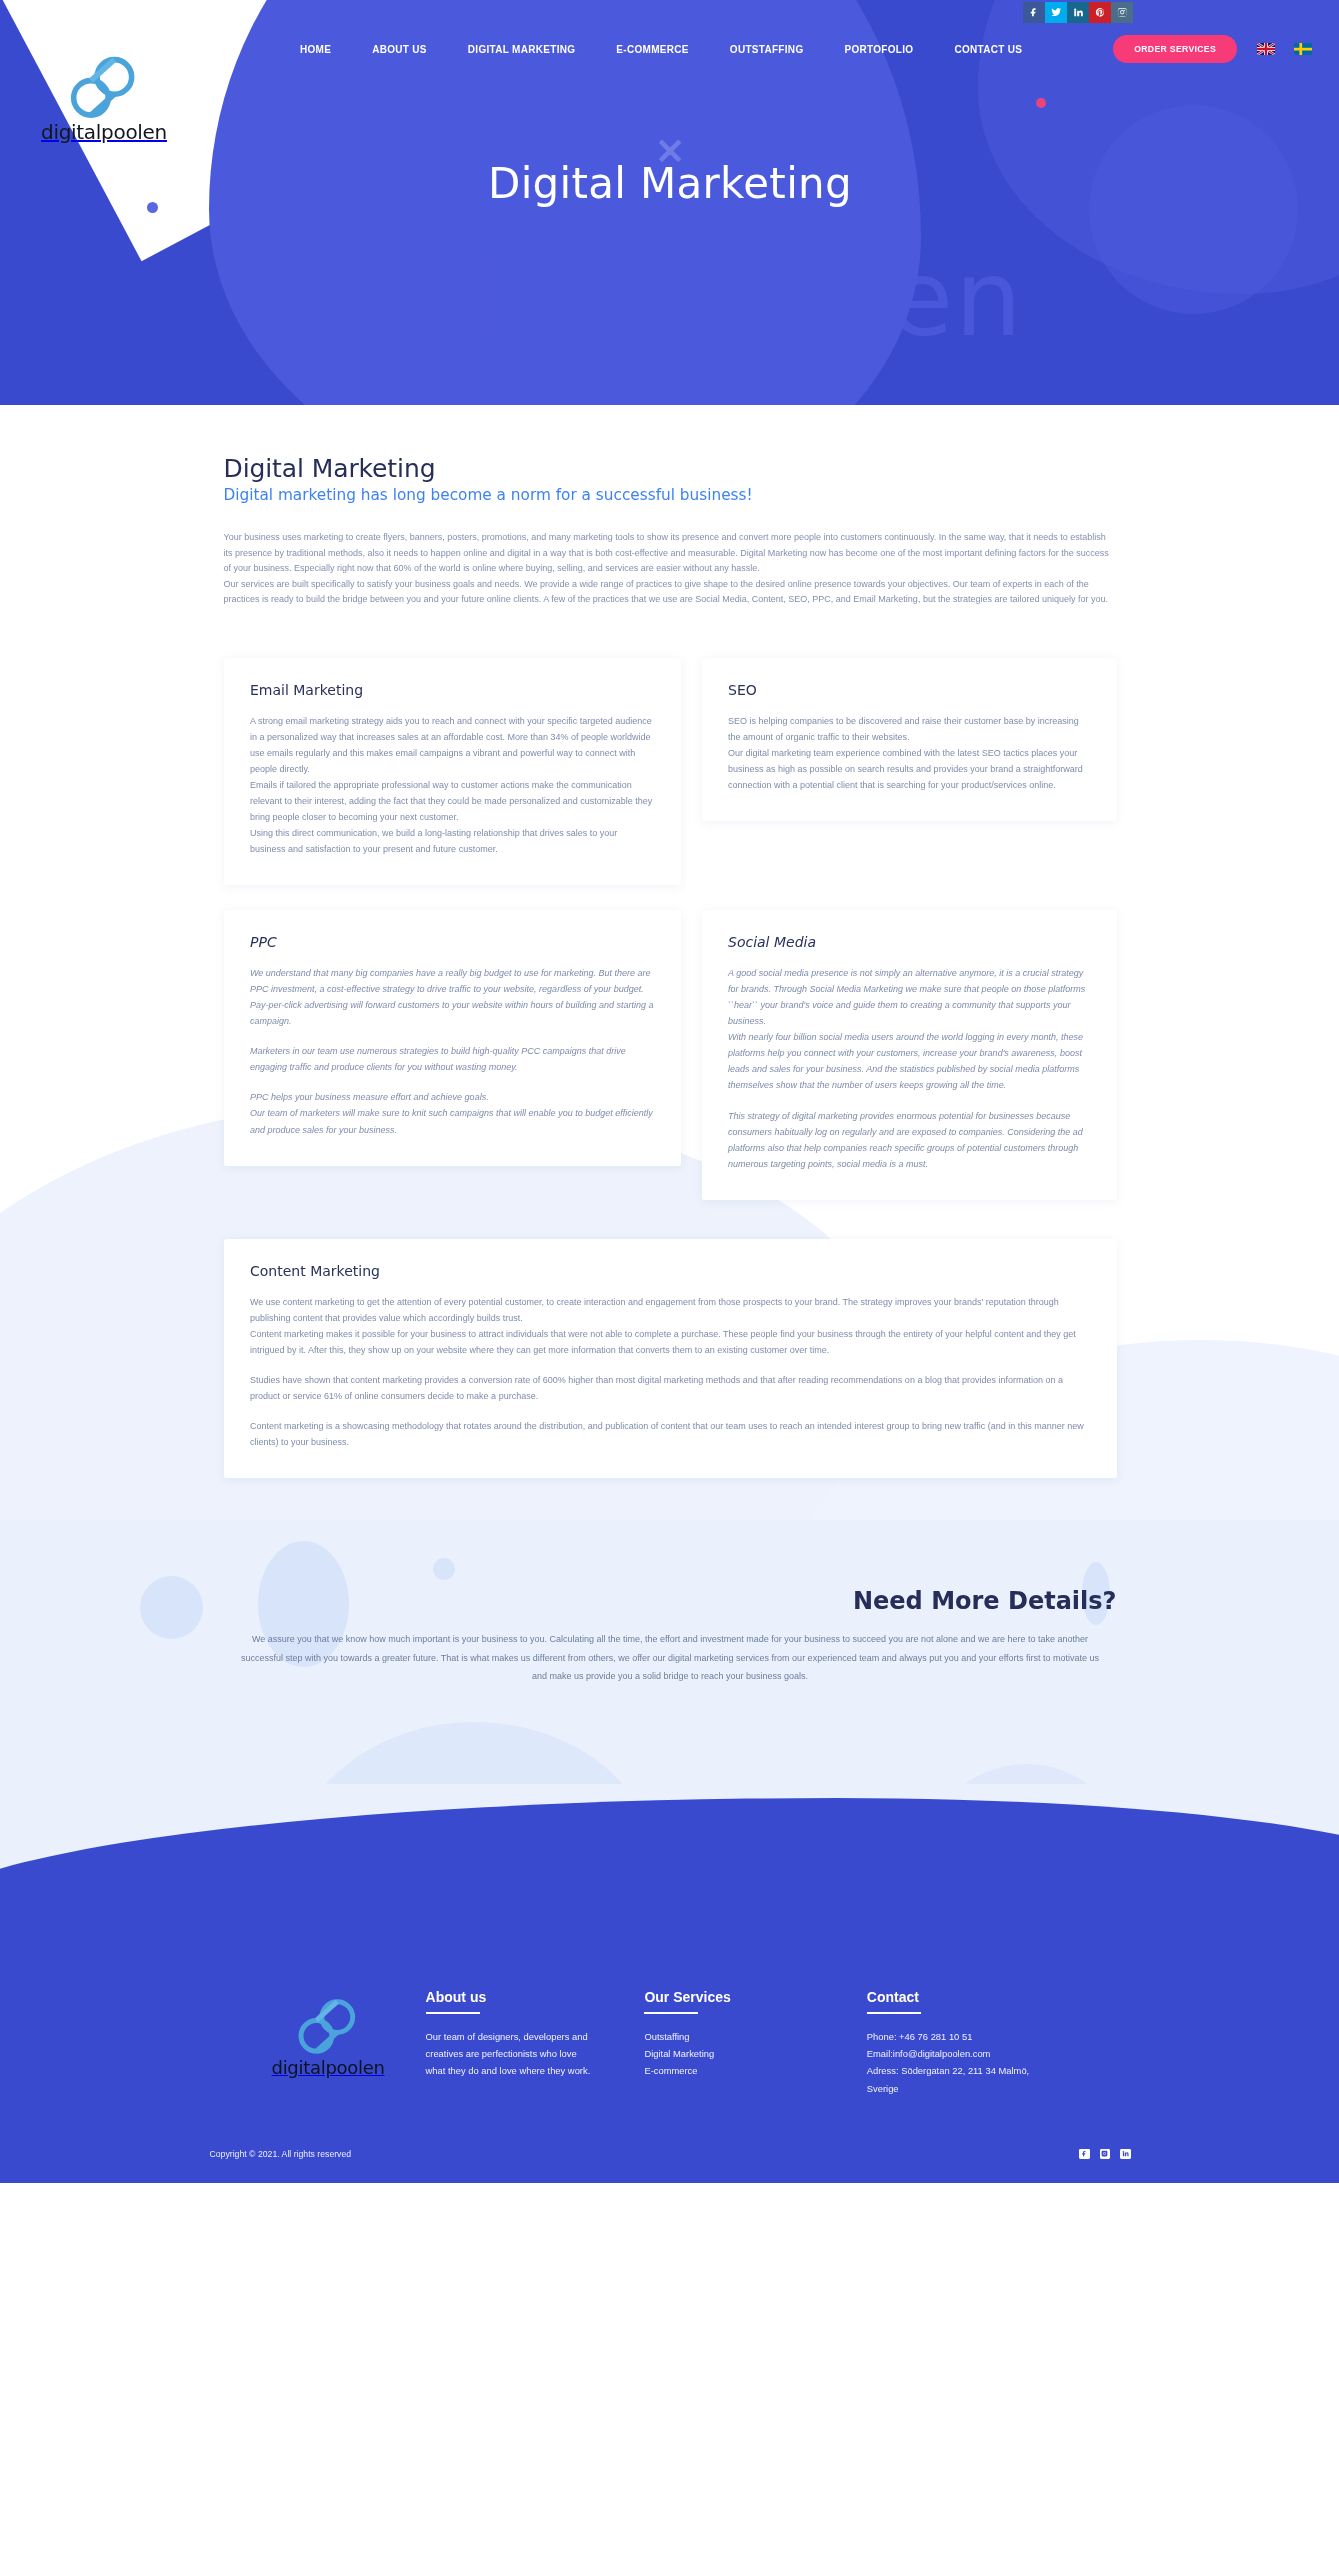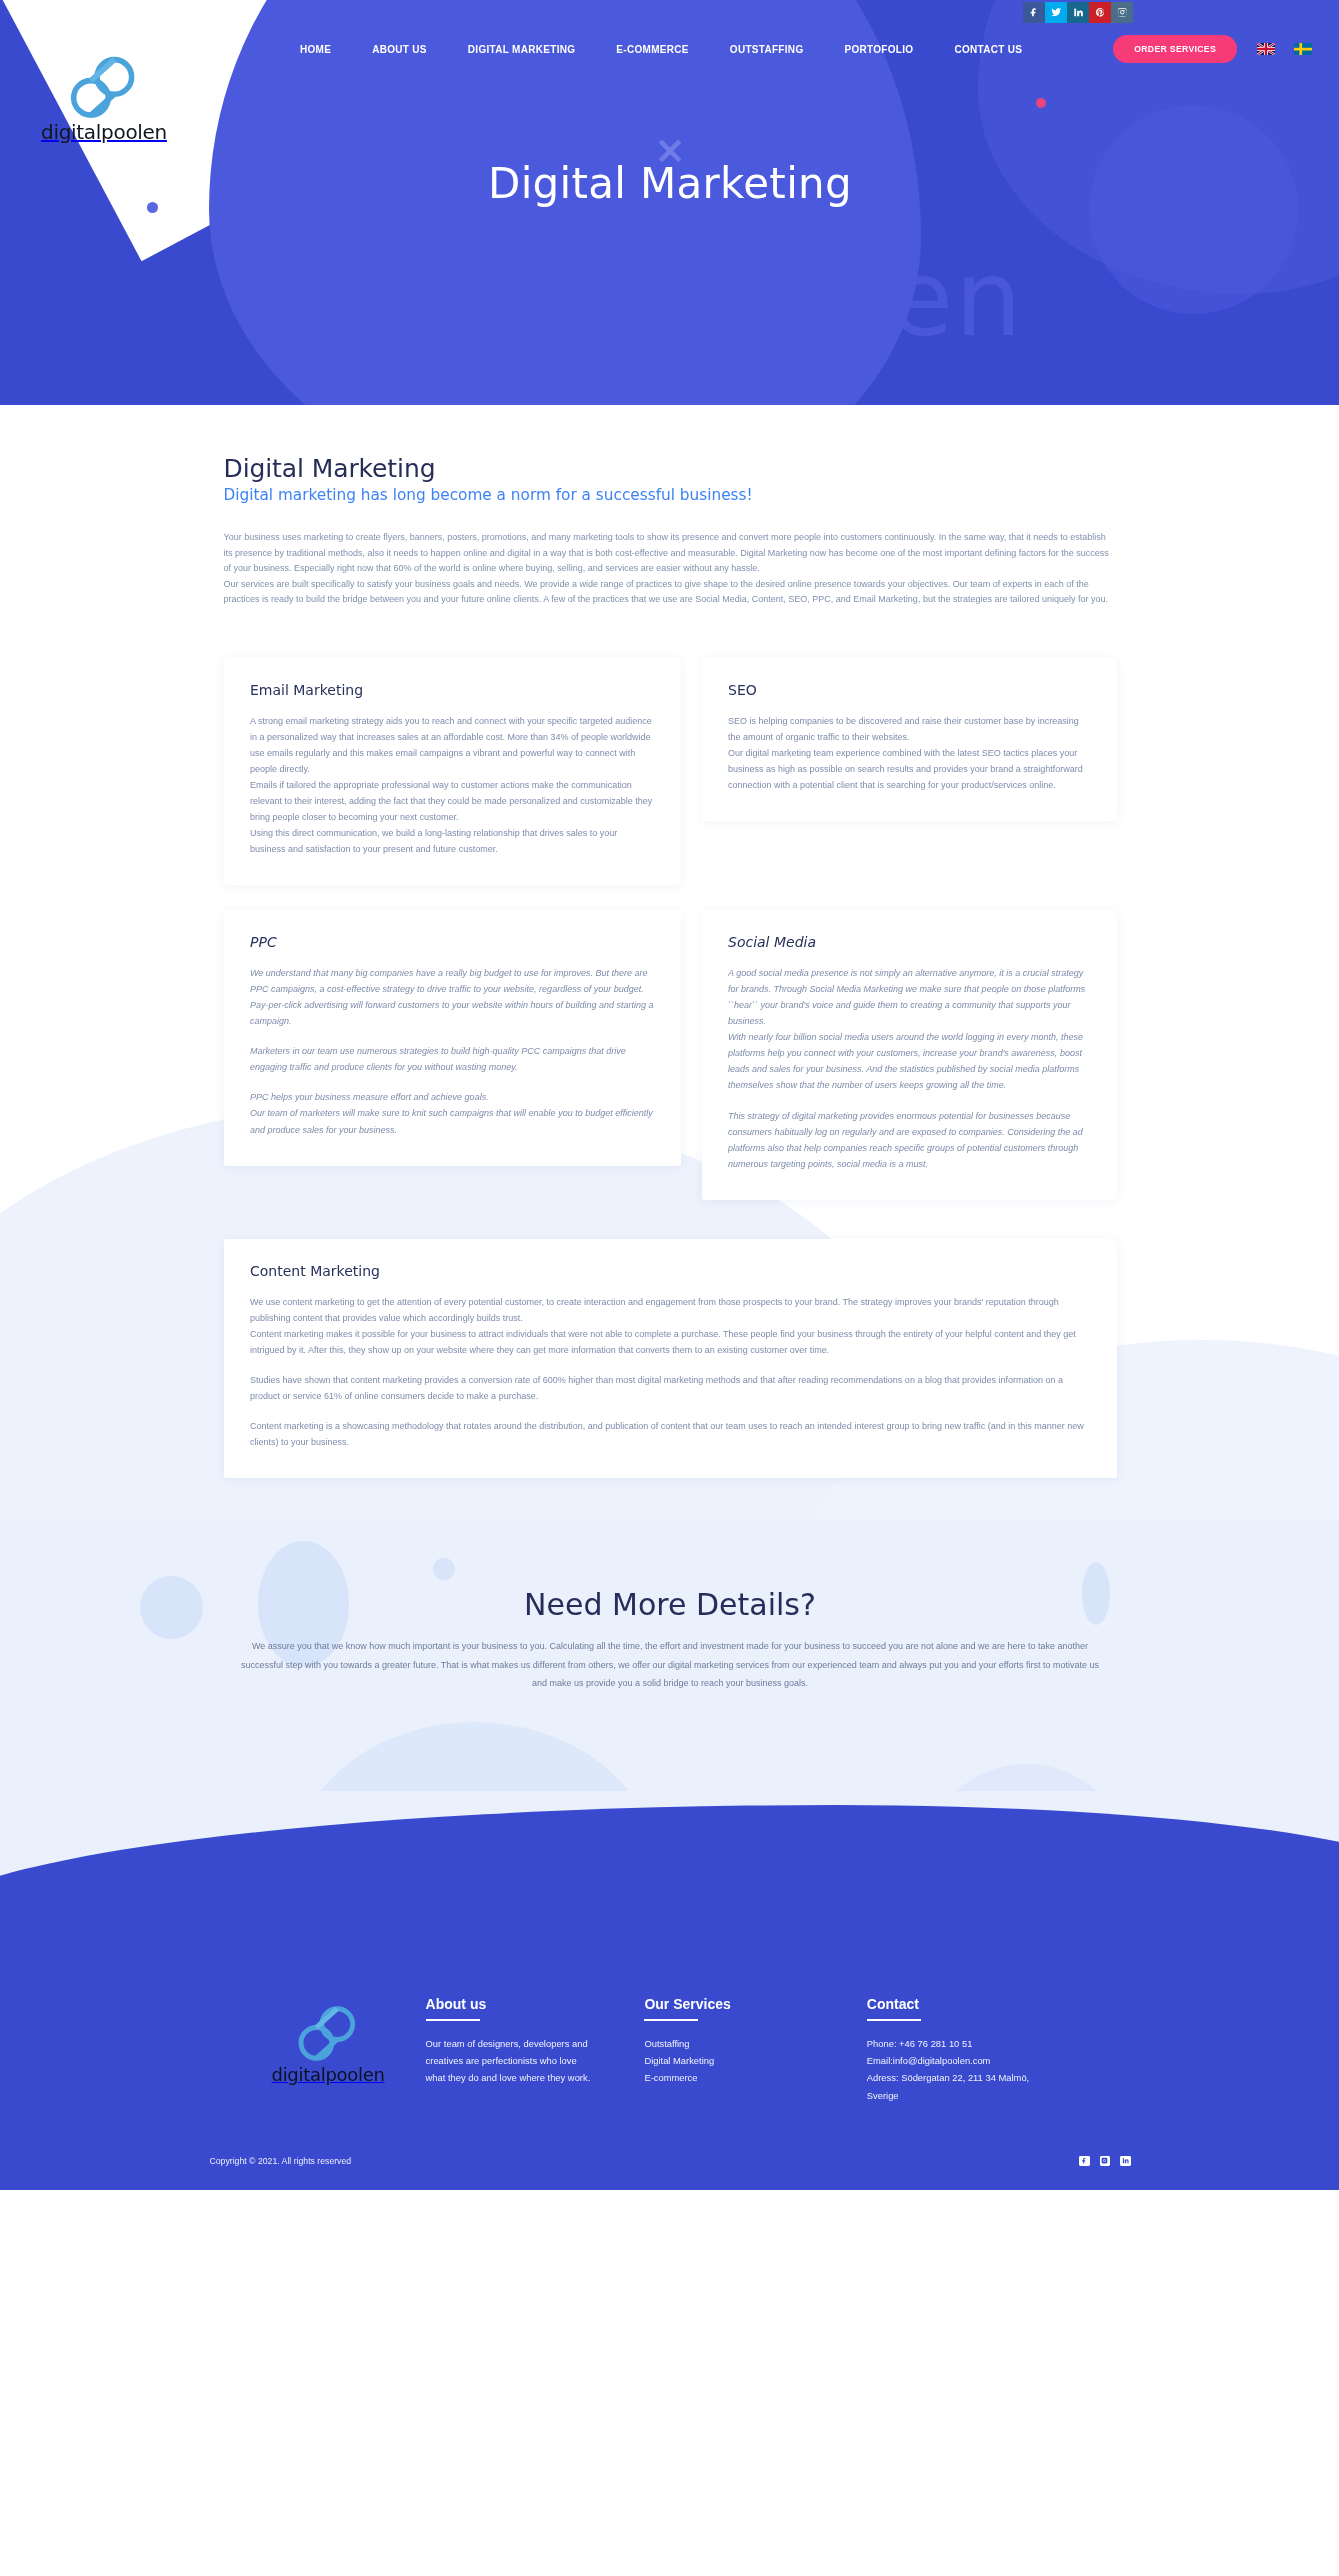--- a/index.html
+++ b/index.html
@@ -224,22 +224,23 @@
   }
   .cta-bubble { position:absolute; border-radius:50%; background:#D7E4FA; }
   .cb1 { left:140px; top:56px;  width:63px;  height:63px; }
   .cb2 { left:258px; top:21px;  width:91px; height:126px; border-radius:50%; }
   .cb3 { left:433px; top:38px;  width:22px;  height:22px; }
   .cb4 { right:230px; top:42px; width:28px;  height:63px; border-radius:50%; }
   .cb5 { left:293px; top:202px; width:363px; height:293px; border-radius:50%; opacity:.7;}
   .cb6 { right:209px; top:244px; width:209px;height:209px; border-radius:50%; opacity:.6;}
   .cta-inner { position:relative; z-index:3; width:893px; margin:0 auto; text-align:center; }
   .cta h2 {
-    font-size:30px; color:#252D58; font-weight:normal;
-    font-family:"DejaVu Sans", sans-serif;
+    font-size:24px; color:#252D58; font-weight:bold;
+    font-family:"DejaVu Sans", sans-serif;
+    text-align:right;
   }
   .cta p {
     margin:15.3px auto 0 auto;
     max-width:872px;
     font-size:9px; line-height:2.05; color:#6E7C9C;
   }
   .form-wrap {
     margin:36px auto 0 auto;
     width:876px;
     background:#4051DC;
@@ -432,21 +433,21 @@
       <article class="card right">
         <h3>SEO</h3>
         <p>SEO is helping companies to be discovered and raise their customer base by increasing the amount of organic traffic to their websites.</p>
         <p>Our digital marketing team experience combined with the latest SEO tactics places your business as high as possible on search results and provides your brand a straightforward connection with a potential client that is searching for your product/services online.</p>
       </article>
     </section>
 
     <section class="card-grid row2">
       <article class="card">
         <h3>PPC</h3>
-        <p>We understand that many big companies have a really big budget to use for improves. But there are PPC campaigns, a cost-effective strategy to drive traffic to your website, regardless of your budget.</p>
+        <p>We understand that many big companies have a really big budget to use for marketing. But there are PPC investment, a cost-effective strategy to drive traffic to your website, regardless of your budget.</p>
         <p>Pay-per-click advertising will forward customers to your website within hours of building and starting a campaign.</p>
         <p class="gap">Marketers in our team use numerous strategies to build high-quality PCC campaigns that drive engaging traffic and produce clients for you without wasting money.</p>
         <p class="gap">PPC helps your business measure effort and achieve goals.</p>
         <p>Our team of marketers will make sure to knit such campaigns that will enable you to budget efficiently and produce sales for your business.</p>
       </article>
       <article class="card right">
         <h3>Social Media</h3>
         <p>A good social media presence is not simply an alternative anymore, it is a crucial strategy for brands. Through Social Media Marketing we make sure that people on those platforms ``hear`` your brand's voice and guide them to creating a community that supports your business.</p>
         <p>With nearly four billion social media users around the world logging in every month, these platforms help you connect with your customers, increase your brand's awareness, boost leads and sales for your business. And the statistics published by social media platforms themselves show that the number of users keeps growing all the time.</p>
         <p class="gap">This strategy of digital marketing provides enormous potential for businesses because consumers habitually log on regularly and are exposed to companies. Considering the ad platforms also that help companies reach specific groups of potential customers through numerous targeting points, social media is a must.</p>

